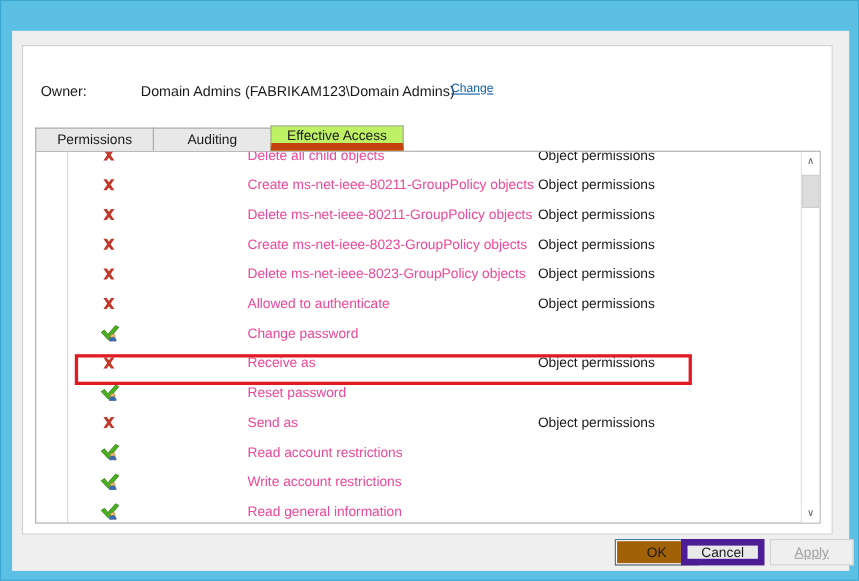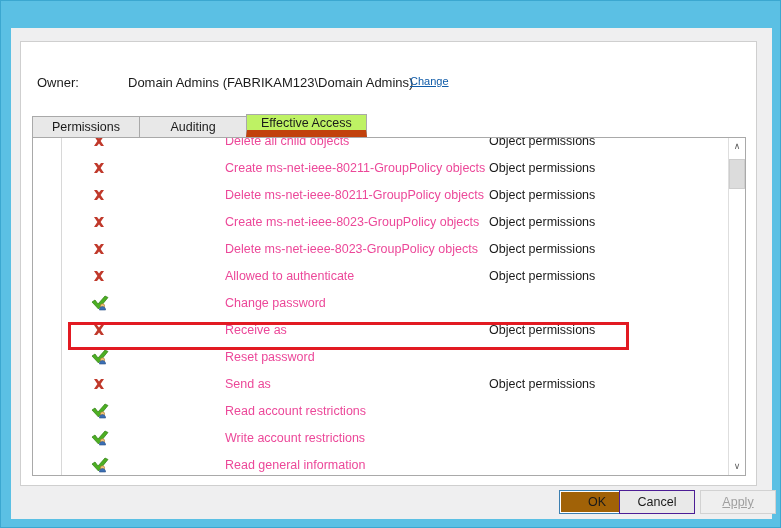--- a/index.html
+++ b/index.html
@@ -323,21 +323,21 @@
   }
   .btn.ok {
     left: 548px;
     border: 1px solid #3c7fb1;
     outline: 1px solid #ffffff;
     outline-offset: -2px;
     background: #a16207;
   }
   .btn.cancel {
     left: 608px;
-    border: 1px solid #4c1d95;
+    border: 6px solid #4c1d95;
   }
   .btn.apply {
     left: 689px;
     color: #a0a0a0;
     background: #efefef;
     border: 1px solid #d2d2d2;
   }
   .btn .underline { text-decoration: underline; }
 
   .icon-x svg, .icon-ok svg { display: block; }

